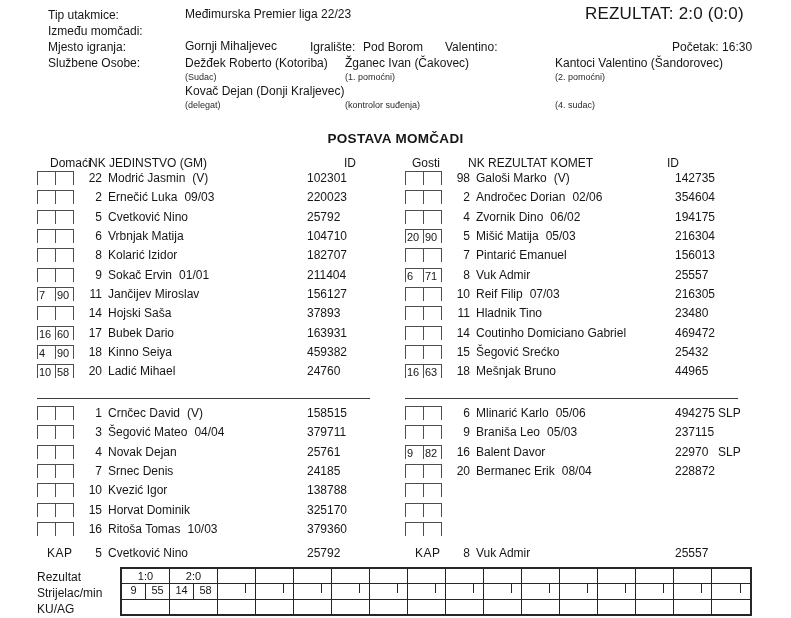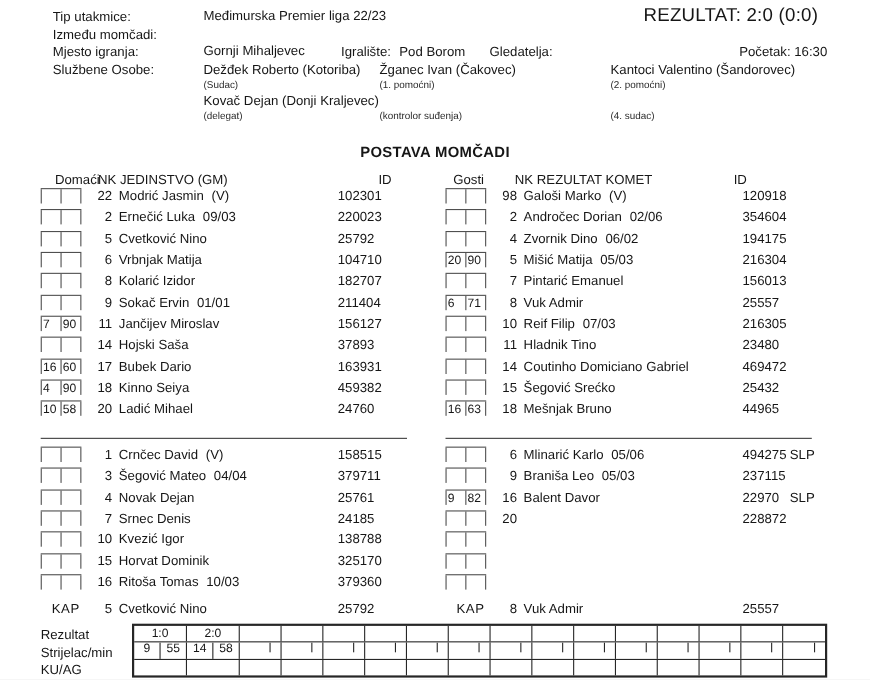--- a/index.html
+++ b/index.html
@@ -45,21 +45,21 @@
   <span class="abs t12" style="left:48px;top:8px">Tip utakmice:</span>
   <span class="abs t12" style="left:185px;top:7px">Međimurska Premier liga 22/23</span>
   <span class="abs rez" style="left:585px;top:4px"><span>REZULTAT:</span>&nbsp;<span class="b">2:0 (0:0)</span></span>
 
   <span class="abs t12" style="left:48px;top:24px">Između momčadi:</span>
 
   <span class="abs t12" style="left:48px;top:40px">Mjesto igranja:</span>
   <span class="abs t12 b" style="left:185px;top:39px">Gornji Mihaljevec</span>
   <span class="abs t12" style="left:310px;top:40px">Igralište:</span>
   <span class="abs t12" style="left:363px;top:40px">Pod Borom</span>
-  <span class="abs t12" style="left:445px;top:40px">Gledatelja:</span>
+  <span class="abs t12" style="left:445px;top:40px">Valentino:</span>
   <span class="abs t12" style="left:672px;top:40px">Početak: 16:30</span>
 
   <span class="abs t12" style="left:48px;top:56px">Službene Osobe:</span>
   <span class="abs t12" style="left:185px;top:56px">Dežđek Roberto (Kotoriba)</span>
   <span class="abs t12" style="left:345px;top:56px">Žganec Ivan (Čakovec)</span>
   <span class="abs t12" style="left:555px;top:56px">Kantoci Valentino (Šandorovec)</span>
 
   <span class="abs t9" style="left:185px;top:72px">(Sudac)</span>
   <span class="abs t9" style="left:345px;top:72px">(1. pomoćni)</span>
   <span class="abs t9" style="left:555px;top:72px">(2. pomoćni)</span>
@@ -309,21 +309,21 @@
       <div class="prow" style="top: 0px;">
         <div class="bp">
           <div class="tick" style="left: 0px;"></div>
           <div class="tick" style="left: 18px;"></div>
           <div class="tick" style="left: 36px;"></div>
           <span class="v" style="left: 0px;"></span>
           <span class="v" style="left: 18px;"></span>
         </div>
         <span class="num">98</span>
         <span class="nm">Galoši Marko<span class="note">(V)</span></span>
-        <span class="pid">120918</span>
+        <span class="pid">142735</span>
       </div>
       <div class="prow" style="top: 19.33px;">
         <div class="bp">
           <div class="tick" style="left: 0px;"></div>
           <div class="tick" style="left: 18px;"></div>
           <div class="tick" style="left: 36px;"></div>
           <span class="v" style="left: 0px;"></span>
           <span class="v" style="left: 18px;"></span>
         </div>
         <span class="num">2</span>
@@ -479,20 +479,21 @@
       </div>
       <div class="prow" style="top: 292.99px;">
         <div class="bp">
           <div class="tick" style="left: 0px;"></div>
           <div class="tick" style="left: 18px;"></div>
           <div class="tick" style="left: 36px;"></div>
           <span class="v" style="left: 0px;"></span>
           <span class="v" style="left: 18px;"></span>
         </div>
         <span class="num">20</span>
+        <span class="nm">Bermanec Erik<span class="note">08/04</span></span>
         <span class="pid">228872</span>
       </div>
       <div class="prow" style="top: 312.32px;">
         <div class="bp">
           <div class="tick" style="left: 0px;"></div>
           <div class="tick" style="left: 18px;"></div>
           <div class="tick" style="left: 36px;"></div>
           <span class="v" style="left: 0px;"></span>
           <span class="v" style="left: 18px;"></span>
         </div>

